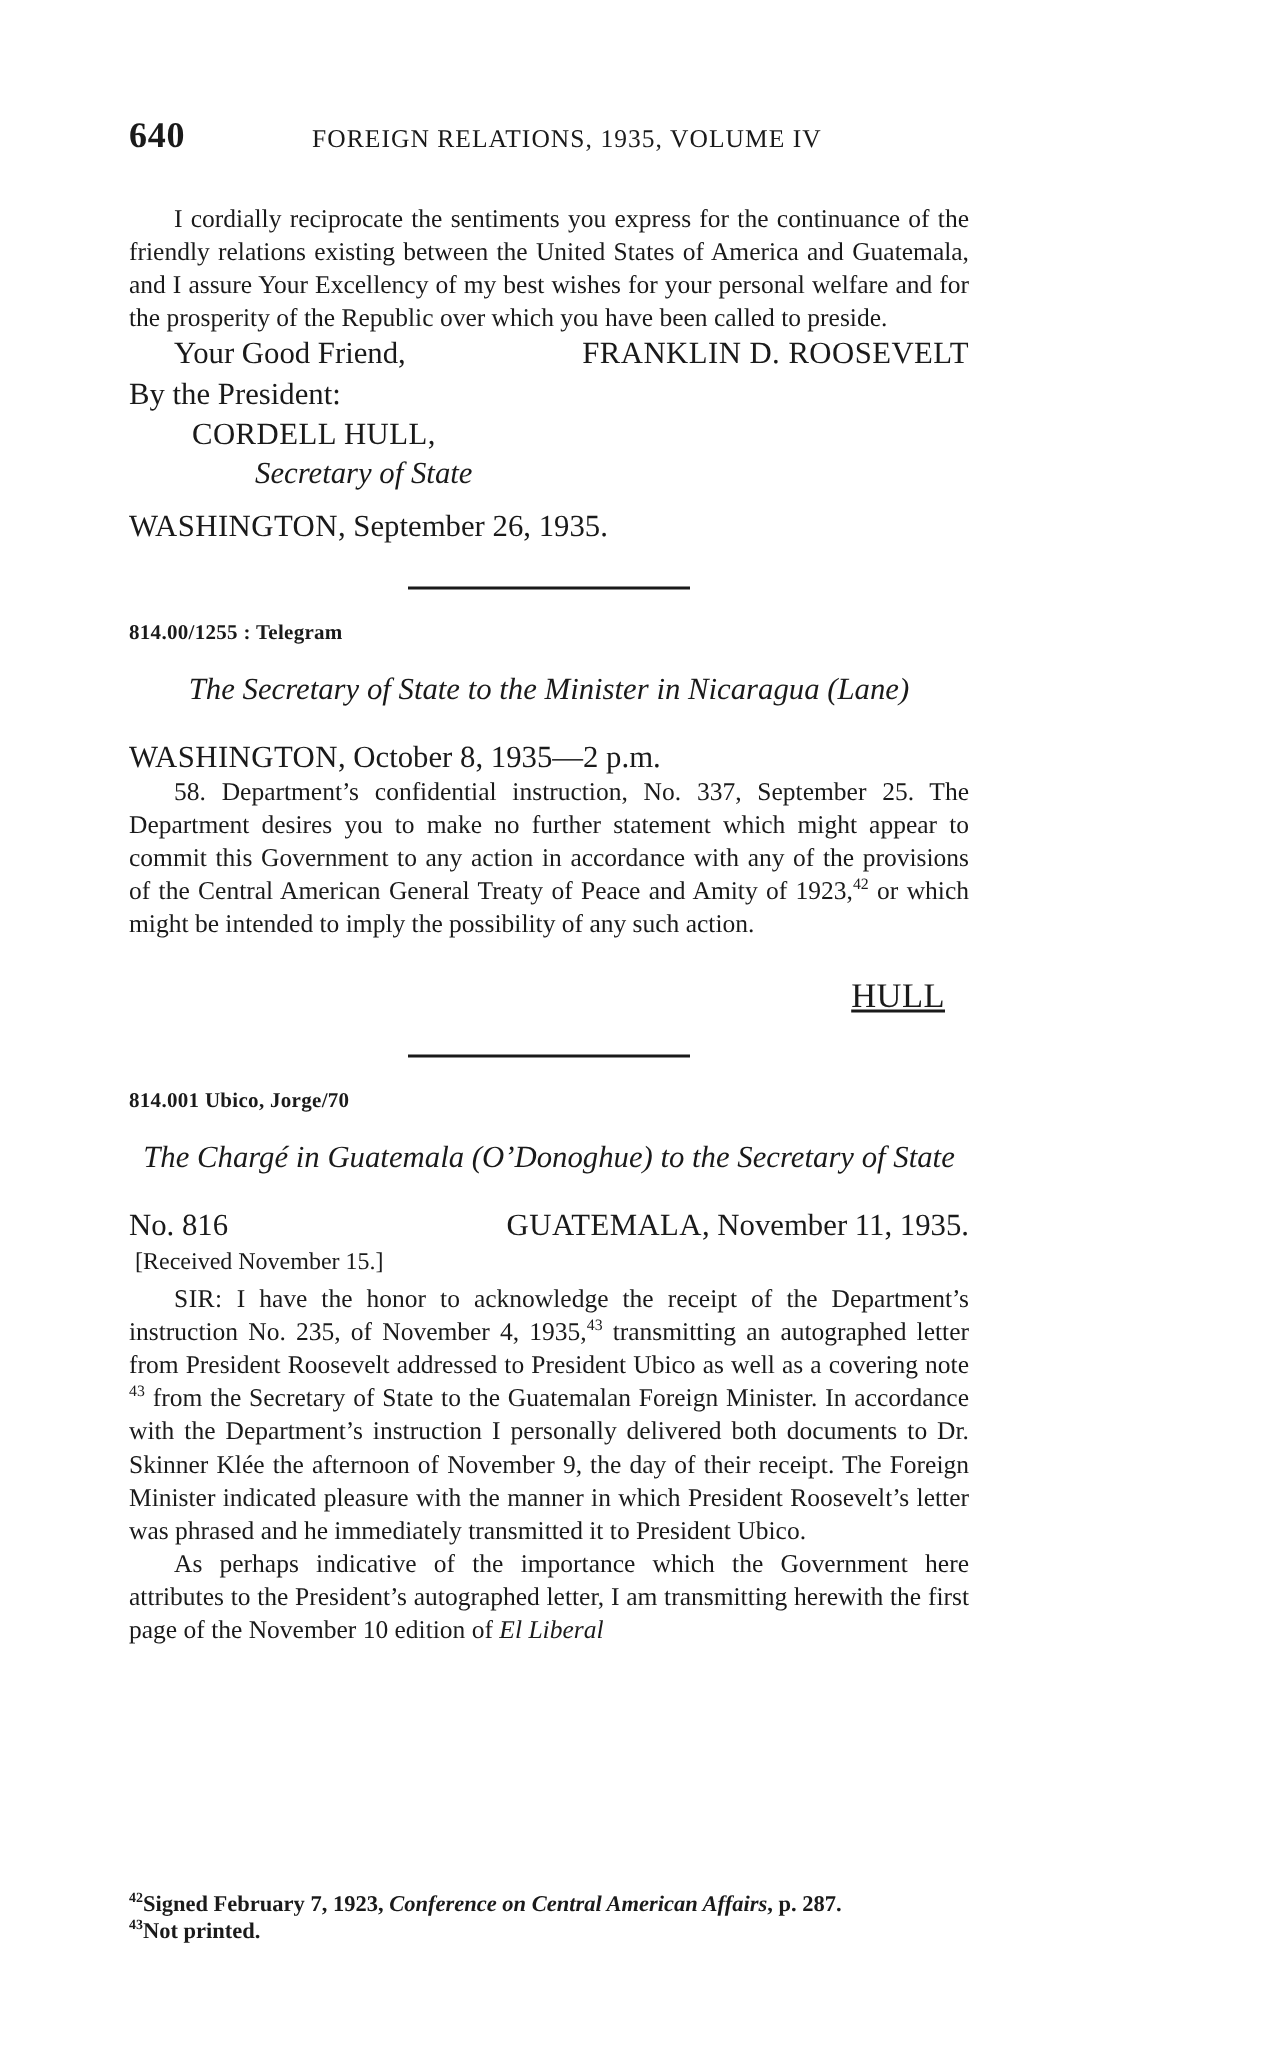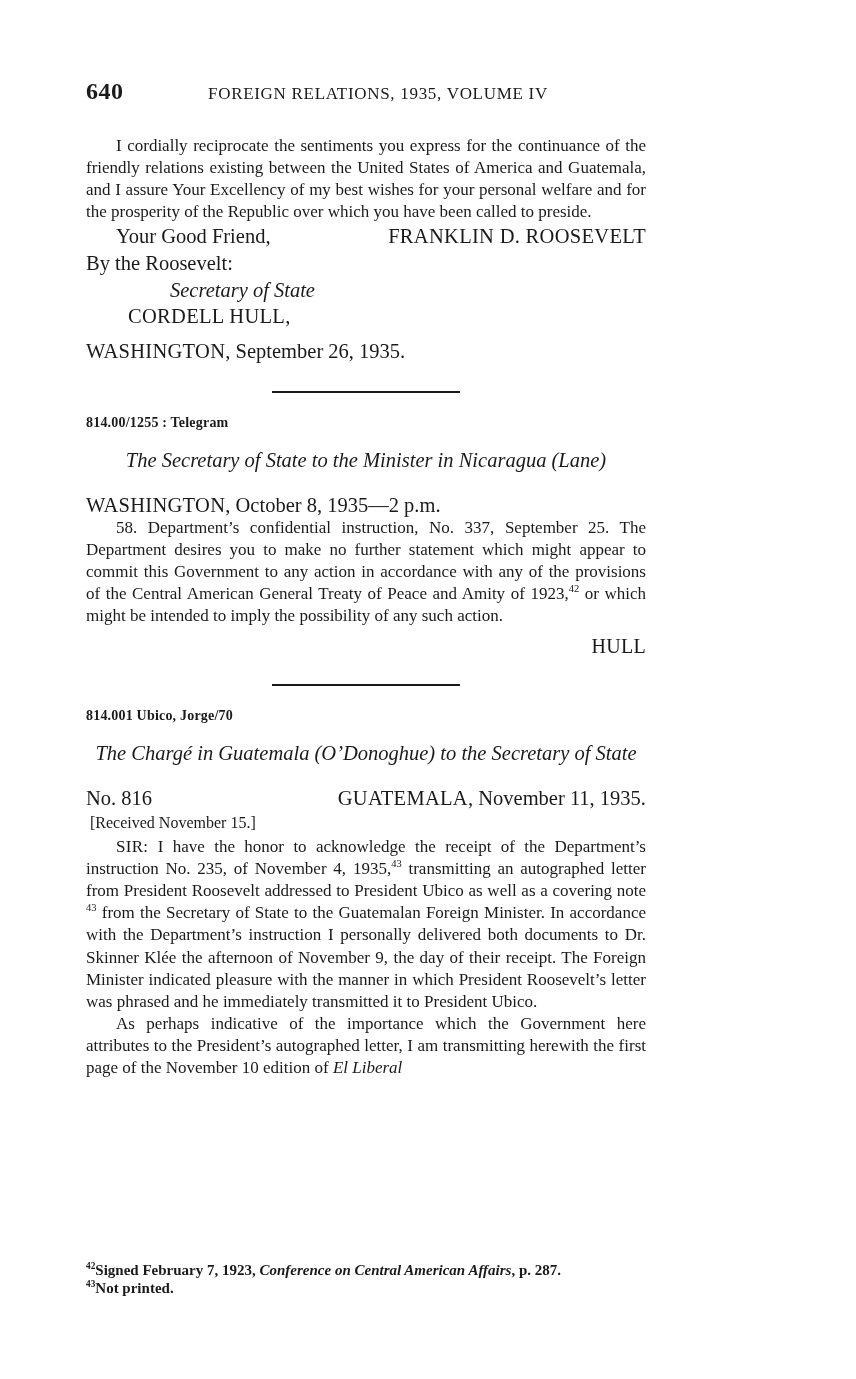--- a/index.html
+++ b/index.html
@@ -113,23 +113,24 @@
     display: flex;
     justify-content: space-between;
     align-items: baseline;
     font-size: 20.5px;
   }
   .received {
     font-size: 16px;
     margin: 4px;
   }
   .closing-right {
-    font-size: 20px;
+    font-size: 23px;
     text-align: right;
-    margin: 0;
+    margin: 16px;
+    text-decoration: underline;
   }
   sup {
     font-size: 0.62em;
     vertical-align: super;
     line-height: 0;
   }
   
   .footnotes {
     position: absolute;
     left: 86px;
@@ -161,23 +162,23 @@
     <div class="head-title">FOREIGN RELATIONS, 1935, VOLUME IV</div>
   </div>
 
   <p class="body indent">I cordially reciprocate the sentiments you express for the continuance of the friendly relations existing between the United States of America and Guatemala, and I assure Your Excellency of my best wishes for your personal welfare and for the prosperity of the Republic over which you have been called to preside.</p>
 
   <div class="signature-line">
     <span class="left">Your Good Friend,</span>
     <span class="smallcaps sc-name">FRANKLIN D. ROOSEVELT</span>
   </div>
 
-  <p class="byline">By the Roosevelt:</p>
+  <p class="byline">By the President:</p>
+  <p class="byline indent1 smallcaps sc-name">CORDELL HULL,</p>
   <p class="byline indent2">Secretary of State</p>
-  <p class="byline indent1 smallcaps sc-name">CORDELL HULL,</p>
 
   <div class="spacer-8"></div>
   <p class="place-date"><span class="smallcaps sc-name">WASHINGTON</span><span>, September 26, 1935.</span></p>
 
   <div class="divider"></div>
 
   <p class="doc-file">814.00/1255 : Telegram</p>
   <p class="doc-title">The Secretary of State to the Minister in Nicaragua (Lane)</p>
 
   <p class="dateline"><span class="smallcaps sc-name">WASHINGTON</span><span>, October 8, 1935—2 p.m.</span></p>

